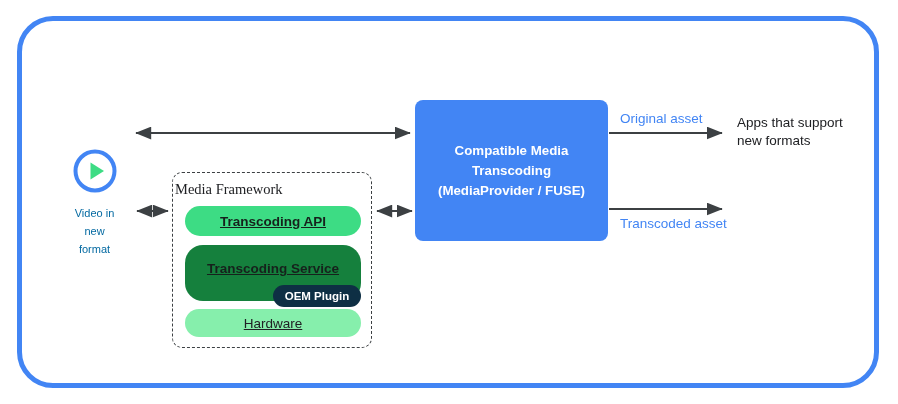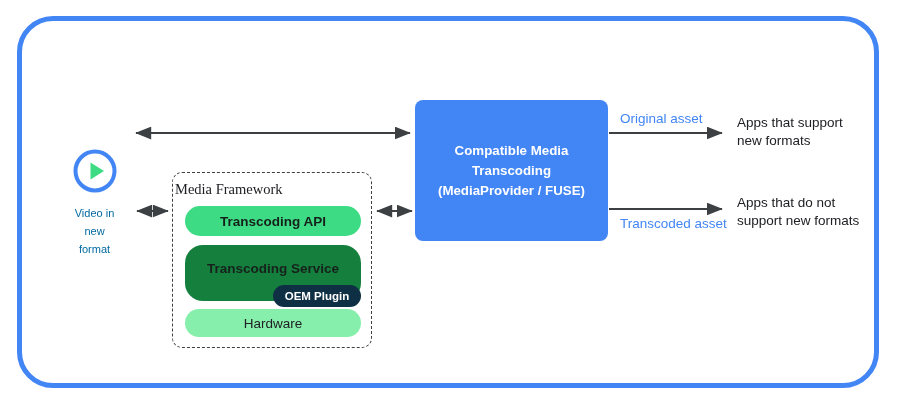--- a/index.html
+++ b/index.html
@@ -73,20 +73,21 @@
   .fw-box {
     position: absolute;
     left: 12px;
     width: 176px;
     border-radius: 18px;
     box-sizing: border-box;
     display: flex;
     align-items: center;
     justify-content: center;
     text-align: center;
+    text-decoration: underline;
   }
   #box-transcoding-api {
     top: 33px;
     height: 30px;
     background: #3ddc84;
     font-size: 13.5px;
     font-weight: bold;
     color: #16211c;
   }
   #box-transcoding-service {
@@ -226,16 +227,14 @@
 
   <div id="cmt-node">Compatible Media
 Transcoding
 (MediaProvider / FUSE)</div>
 
   <div class="asset-label" id="label-original-asset">Original asset</div>
   <div class="apps-label" id="label-apps-support">Apps that support
 new formats</div>
 
   <div class="asset-label" id="label-transcoded-asset">Transcoded asset</div>
-  <div class="apps-label" id="label-apps-no-support">Apps that do not
-support new formats</div>
 
 </div>
 
 </body></html>

